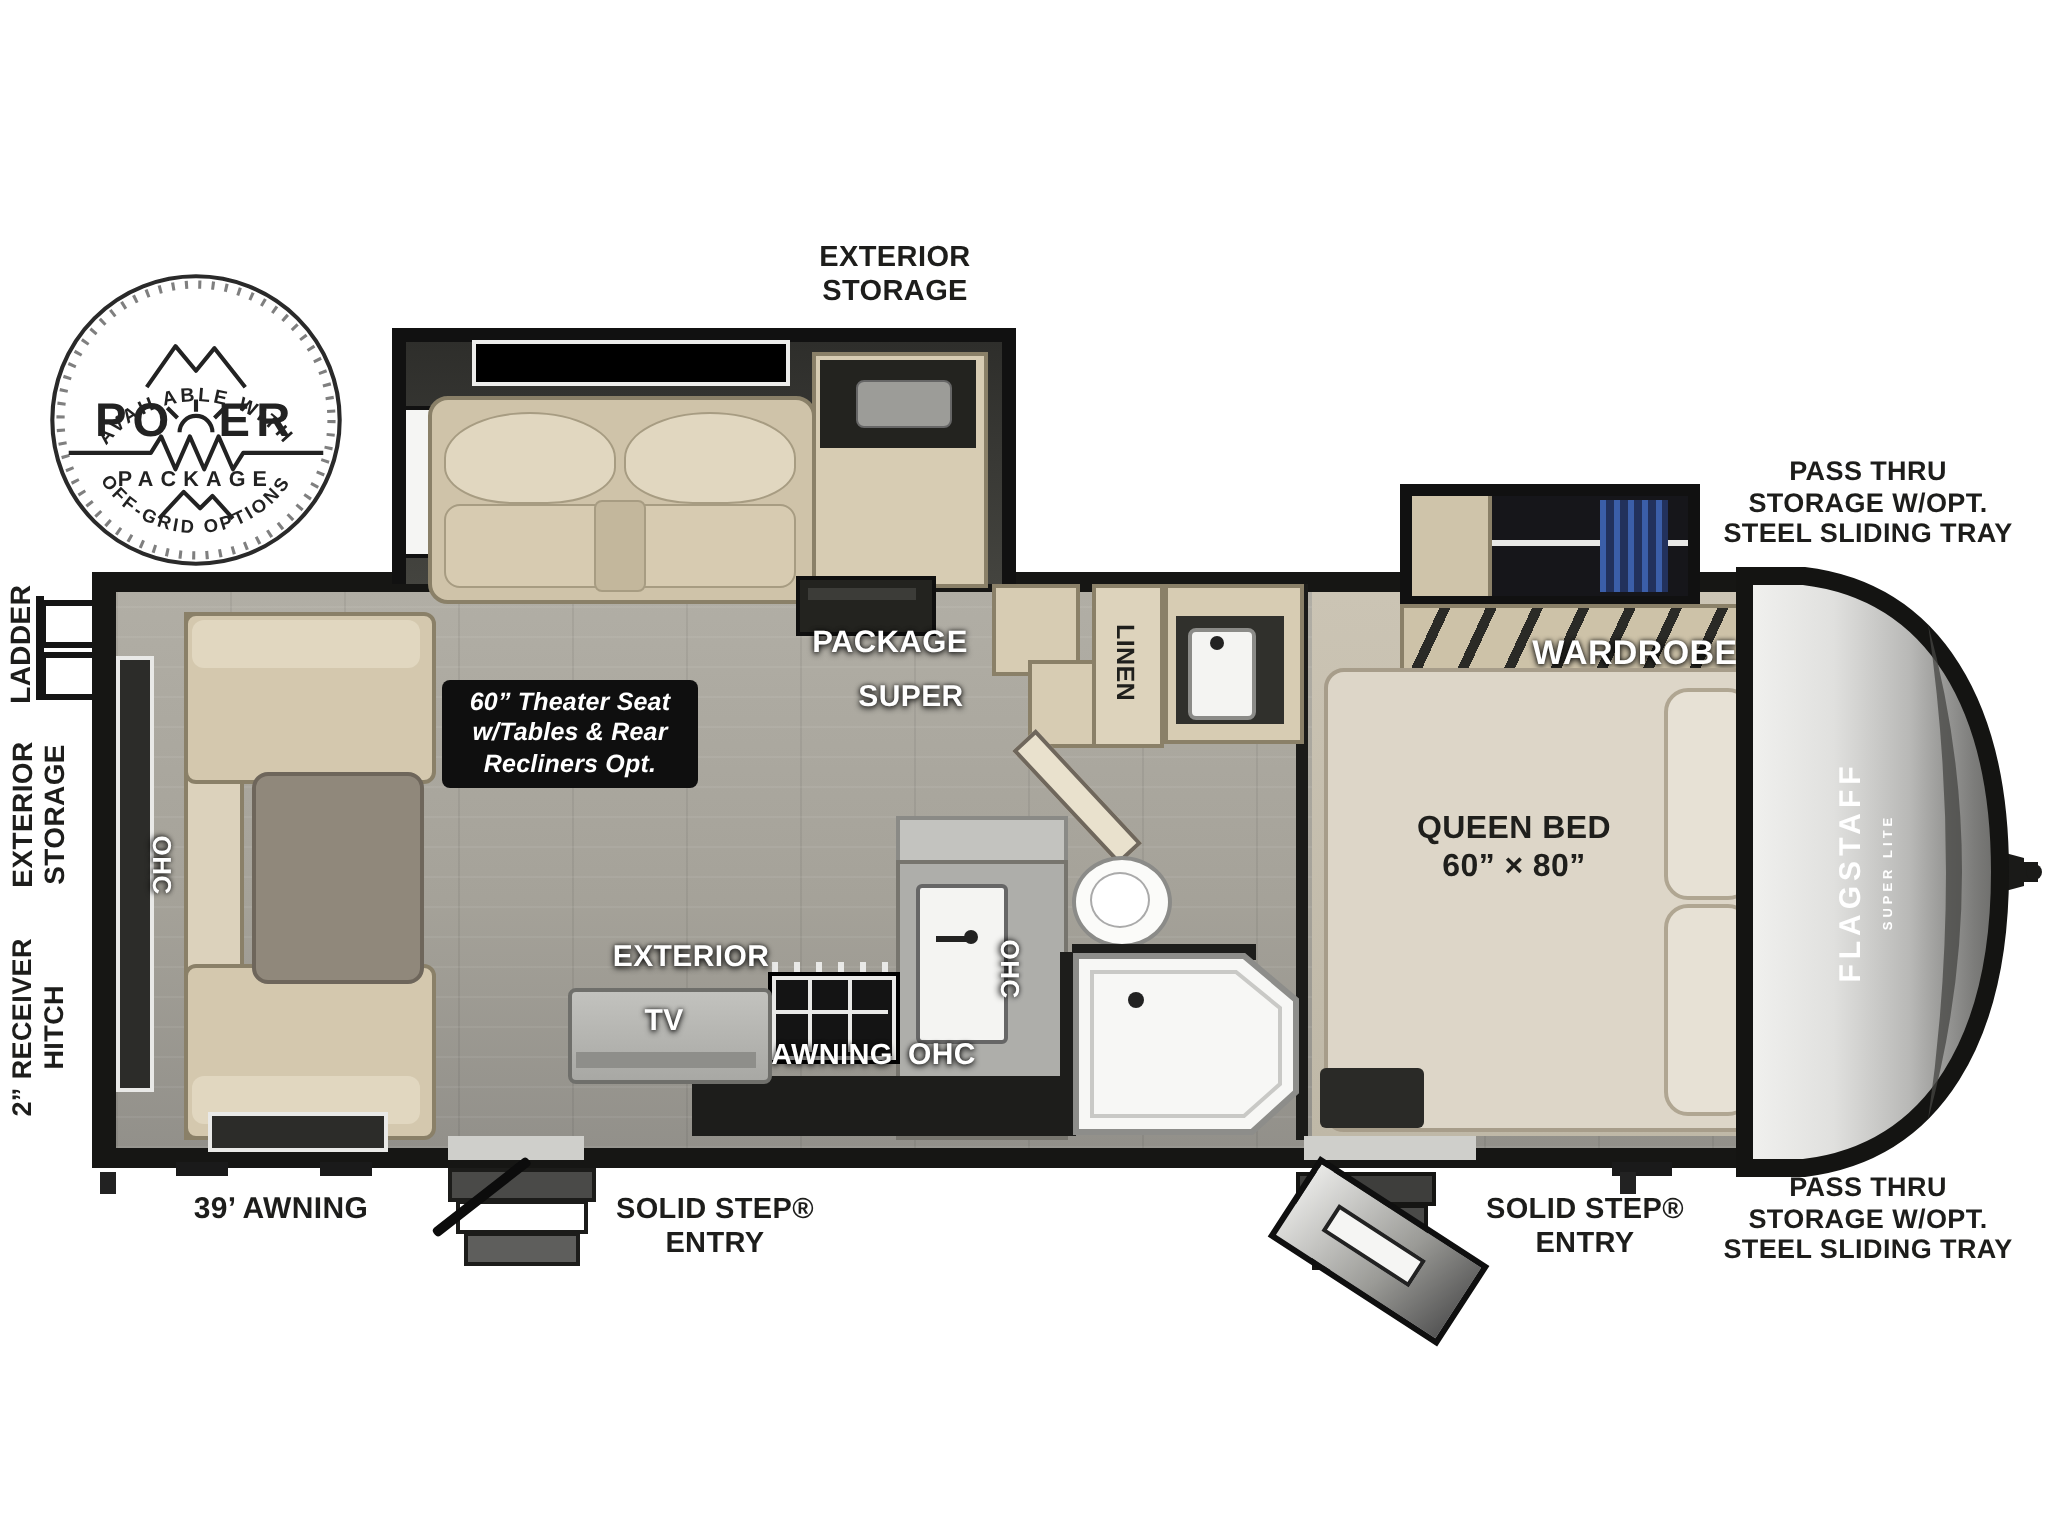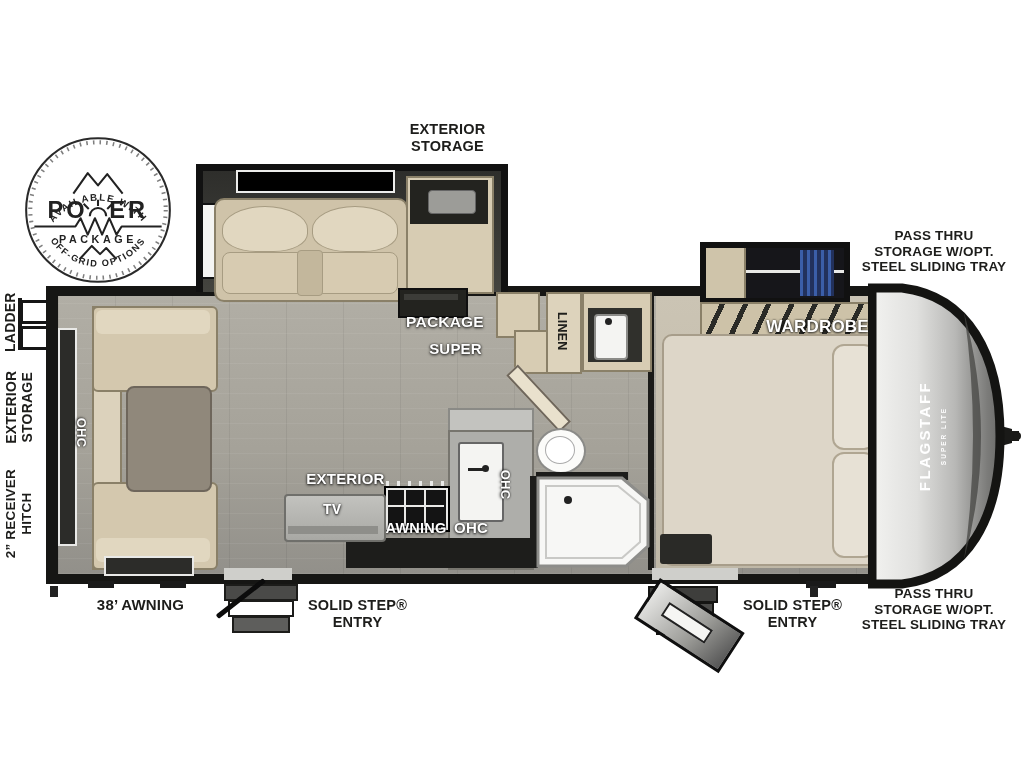--- a/index.html
+++ b/index.html
@@ -55,21 +55,21 @@
 STORAGE W/OPT.
 STEEL SLIDING TRAY</div>
   <div class="lbl out" style="left:845px;top:586px;width:178px;font-size:13.5px;">PASS THRU
 STORAGE W/OPT.
 STEEL SLIDING TRAY</div>
   <div class="lbl out rot-ccw" style="left:-35px;top:314px;width:90px;font-size:14px;">LADDER</div>
   <div class="lbl out rot-ccw" style="left:-36px;top:391px;width:110px;font-size:14px;">EXTERIOR
 STORAGE</div>
   <div class="lbl out rot-ccw" style="left:-46px;top:498px;width:130px;font-size:13.5px;">2” RECEIVER
 HITCH</div>
-  <div class="lbl out" style="left:88px;top:596px;width:105px;font-size:15px;">38’ AWNING</div>
+  <div class="lbl out" style="left:88px;top:596px;width:105px;font-size:15px;">39’ AWNING</div>
   <div class="lbl out" style="left:295px;top:597px;width:125px;font-size:14.5px;">SOLID STEP®
 ENTRY</div>
   <div class="lbl out" style="left:730px;top:597px;width:125px;font-size:14.5px;">SOLID STEP®
 ENTRY</div>
 
   <div class="abs" style="left:18px;top:298px;width:4px;height:52px;background:#151515;"></div>
   <div class="abs" style="left:20px;top:300px;width:30px;height:18px;border:3px solid #151515;"></div>
   <div class="abs" style="left:20px;top:326px;width:30px;height:18px;border:3px solid #151515;"></div>
 
   <div class="abs wall" style="left:46px;top:286px;width:860px;height:298px;"></div>
@@ -83,20 +83,23 @@
   <div class="abs" style="left:214px;top:198px;width:190px;height:100px;background:#cfc3a9;border:2px solid #8a8068;border-radius:10px;"></div>
   <div class="abs" style="left:222px;top:206px;width:84px;height:44px;background:#e1d7c0;border:1px solid #a79c82;border-radius:50% 50% 40% 40%;"></div>
   <div class="abs" style="left:312px;top:206px;width:84px;height:44px;background:#e1d7c0;border:1px solid #a79c82;border-radius:50% 50% 40% 40%;"></div>
   <div class="abs" style="left:222px;top:252px;width:82px;height:40px;background:#d7cbb1;border:1px solid #a79c82;border-radius:8px;"></div>
   <div class="abs" style="left:314px;top:252px;width:82px;height:40px;background:#d7cbb1;border:1px solid #a79c82;border-radius:8px;"></div>
   <div class="abs" style="left:297px;top:250px;width:24px;height:44px;background:#c3b79c;border:1px solid #a79c82;border-radius:4px;"></div>
   <div class="abs beige" style="left:406px;top:176px;width:84px;height:114px;"></div>
   <div class="abs" style="left:410px;top:180px;width:78px;height:44px;background:#23231f;"></div>
   <div class="abs" style="left:428px;top:190px;width:46px;height:22px;background:#9c9c98;border:1px solid #666;border-radius:4px;"></div>
 
+  <div class="opt-badge" style="left:221px;top:340px;width:128px;height:54px;font-size:12.5px;">60” Theater Seat
+w/Tables &amp; Rear
+Recliners Opt.</div>
 
   <div class="abs win" style="left:58px;top:328px;width:15px;height:214px;"></div>
   <div class="abs" style="left:92px;top:306px;width:26px;height:260px;background:#dcd2bc;border:2px solid #8a8068;"></div>
   <div class="abs" style="left:92px;top:306px;width:122px;height:82px;background:#d4c8ae;border:2px solid #8a8068;border-radius:6px;"></div>
   <div class="abs" style="left:96px;top:310px;width:114px;height:24px;background:#e1d7c0;border-radius:6px;"></div>
   <div class="abs" style="left:92px;top:482px;width:122px;height:84px;background:#d4c8ae;border:2px solid #8a8068;border-radius:6px;"></div>
   <div class="abs" style="left:96px;top:538px;width:114px;height:24px;background:#e1d7c0;border-radius:6px;"></div>
   <div class="abs" style="left:126px;top:386px;width:82px;height:102px;background:#90887b;border:2px solid #6e665b;border-radius:8px;"></div>
   <div class="lbl in rot-cw" style="left:58px;top:425px;width:46px;font-size:13px;">OHC</div>
   <div class="abs win" style="left:104px;top:556px;width:86px;height:16px;"></div>
@@ -111,21 +114,21 @@
   <div class="abs" style="left:384px;top:486px;width:62px;height:42px;background:#141414;border:2px solid #000;box-shadow:inset 0 0 0 2px #e9e9e7;"></div>
   <div class="abs" style="left:404px;top:488px;width:2px;height:38px;background:#e9e9e7;"></div>
   <div class="abs" style="left:424px;top:488px;width:2px;height:38px;background:#e9e9e7;"></div>
   <div class="abs" style="left:386px;top:505px;width:58px;height:2px;background:#e9e9e7;"></div>
   <div class="abs" style="left:386px;top:481px;width:58px;height:5px;background:repeating-linear-gradient(90deg,#e9e9e7 0 3px,transparent 3px 11px);"></div>
   <div class="lbl in" style="left:384px;top:520px;width:64px;font-size:14.5px;">AWNING</div>
   <div class="lbl in" style="left:448px;top:519px;width:46px;font-size:15px;">OHC</div>
   <div class="abs" style="left:284px;top:494px;width:98px;height:44px;background:linear-gradient(180deg,#c2c2be,#a8a8a4);border:2px solid #6f6f6b;border-radius:4px;"></div>
   <div class="abs" style="left:288px;top:526px;width:90px;height:8px;background:#8e8e8a;"></div>
   <div class="lbl in" style="left:288px;top:470px;width:115px;font-size:15px;">EXTERIOR</div>
-  <div class="lbl in" style="left:300px;top:502px;width:64px;font-size:15px;font-family:Liberation Mono, monospace;">TV</div>
+  <div class="lbl in" style="left:300px;top:502px;width:64px;font-size:15px;">TV</div>
 
   <div class="abs" style="left:398px;top:288px;width:66px;height:26px;background:#23231f;border:2px solid #0f0f0f;"></div>
   <div class="abs" style="left:404px;top:294px;width:54px;height:6px;background:#3c3c38;"></div>
   <div class="lbl in" style="left:400px;top:313px;width:90px;font-size:15.5px;">PACKAGE</div>
   <div class="abs beige" style="left:496px;top:292px;width:40px;height:42px;"></div>
   <div class="abs beige" style="left:514px;top:330px;width:40px;height:40px;"></div>
   <div class="lbl in" style="left:413px;top:340px;width:85px;font-size:15px;">SUPER</div>
 
   <div class="abs" style="left:648px;top:292px;width:6px;height:278px;background:#1b1b19;"></div>
   <div class="abs" style="left:546px;top:292px;width:32px;height:78px;background:#ddd3bc;border:2px solid #8a8068;"></div>
@@ -151,20 +154,22 @@
   <div class="abs" style="left:746px;top:270px;width:98px;height:3px;background:#e8e8e6;"></div>
   <div class="abs" style="left:800px;top:250px;width:34px;height:46px;background:repeating-linear-gradient(90deg,#3b5ea8 0 3px,#22315c 3px 7px);"></div>
   <div class="abs" style="left:700px;top:302px;width:170px;height:30px;background:#cdc2a8;border:2px solid #8a8068;
               background-image:repeating-linear-gradient(115deg,transparent 0 16px,#2a2a26 16px 21px);"></div>
   <div class="lbl in" style="left:730px;top:317px;width:175px;font-size:17px;">WARDROBE</div>
   <div class="opt-badge" style="left:666px;top:342px;width:70px;height:21px;font-size:12.5px;">TV Opt.</div>
   <div class="abs" style="left:662px;top:334px;width:212px;height:228px;background:#ddd6c8;border:2px solid #a79d8a;border-radius:10px;"></div>
   <div class="abs" style="left:832px;top:344px;width:40px;height:102px;background:#e7e1d5;border:2px solid #b0a692;border-radius:12px;"></div>
   <div class="abs" style="left:832px;top:452px;width:40px;height:102px;background:#e7e1d5;border:2px solid #b0a692;border-radius:12px;"></div>
   <div class="abs" style="left:660px;top:534px;width:52px;height:30px;background:#2a2a27;border-radius:3px;"></div>
+  <div class="lbl dk" style="left:678px;top:406px;width:158px;font-size:16px;">QUEEN BED
+60” × 80”</div>
   <div class="abs" style="left:876px;top:334px;width:26px;height:226px;background:#e9e7e0;"></div>
   <div class="lbl dk rot-cw" style="left:866px;top:425px;width:46px;font-size:13.5px;">OHC</div>
 
   <svg class="abs" style="left:868px;top:276px;" width="156" height="320" viewBox="0 0 156 320">
     <defs>
       <linearGradient id="capGrad" x1="0" y1="0" x2="1" y2="0">
         <stop offset="0" stop-color="#f2f2f0"></stop>
           <stop offset=".35" stop-color="#e0e0de"></stop>
         <stop offset=".65" stop-color="#b8b8b6"></stop>
           <stop offset=".9" stop-color="#7c7c7a"></stop>

